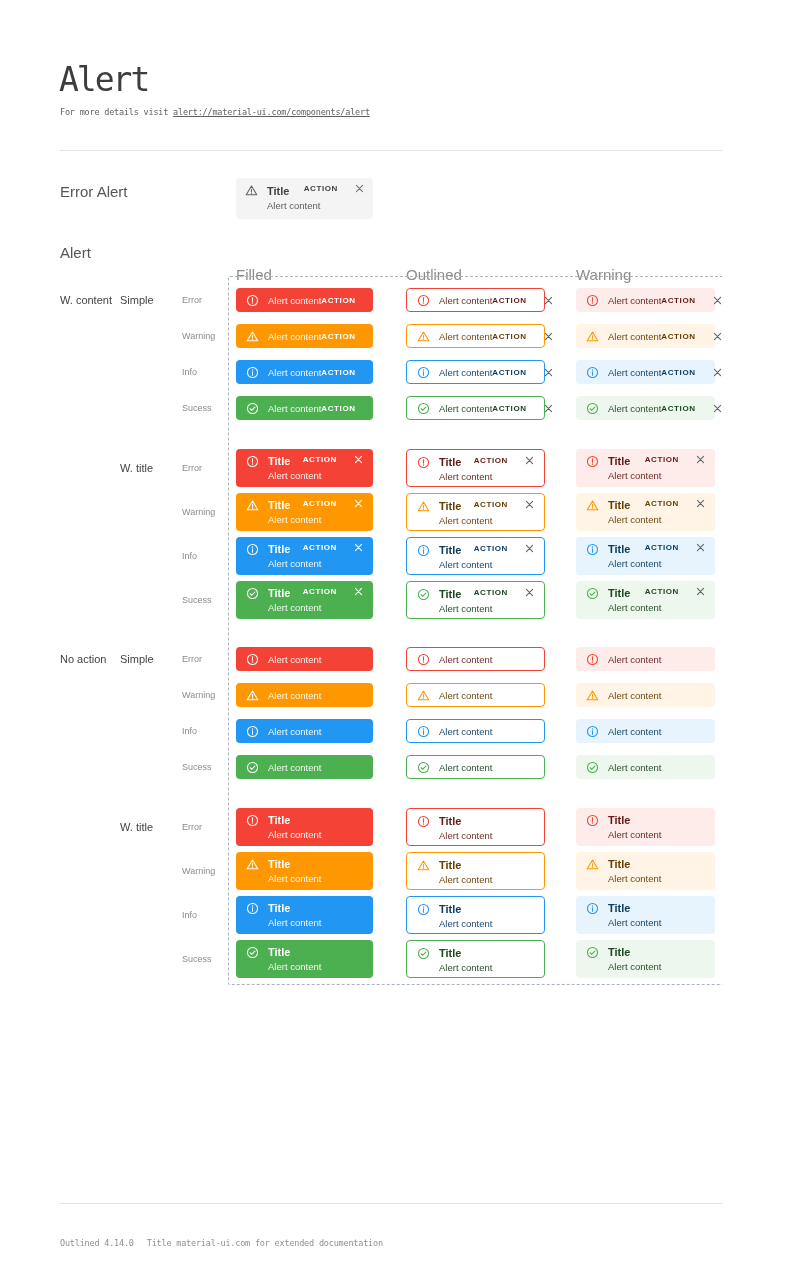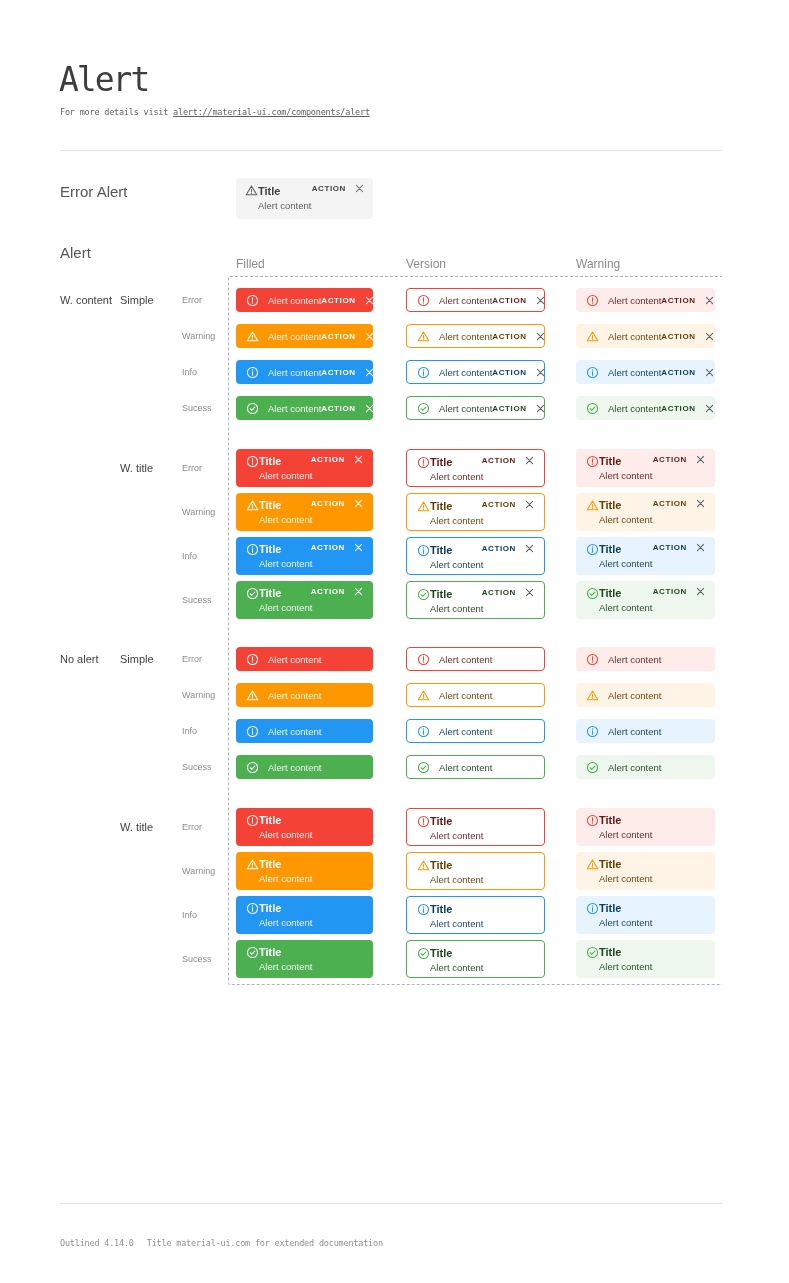--- a/index.html
+++ b/index.html
@@ -23,43 +23,43 @@
   .base-card{position:absolute;left:236px;top:178px;width:137px;height:41px;box-sizing:border-box;
              background:#f4f4f4;border-radius:4px;display:flex;align-items:flex-start;
              padding:6px 9px 0 9px;color:#424242;}
   .base-card .a-icon{color:#616161;}
   .base-card .a-content{color:#5e5e5e;}
   .base-card .a-close{color:#757575;}
 
   
   .matrix{position:absolute;left:60px;top:240px;width:669px;height:760px;}
   .matrix .sec-label{position:absolute;left:0;top:4px;}
-  .col-head{position:absolute;top:17px;font-size:12px;color:#8c8c8c;}
+  .col-head{position:absolute;top:26px;font-size:15px;color:#8c8c8c;}
   .col-head.c1{left:176px;} .col-head.c2{left:346px;} .col-head.c3{left:516px;}
   .grid-frame{position:absolute;left:168px;top:36px;width:501px;height:709px;box-sizing:border-box;
               border:1px dashed #a9b3c2;border-radius:2px;}
   .rows{position:absolute;left:0;top:48px;width:655px;}
   .row{display:grid;grid-template-columns:60px 62px 54px 137px 33px 139px 31px 139px;align-items:center;}
   .c-group{grid-column:1;font-size:11px;color:#424242;}
   .c-sub{grid-column:2;font-size:11px;color:#424242;}
   .c-sev{grid-column:3;font-size:9px;color:#8c8c8c;}
   .c-f{grid-column:4;} .c-o{grid-column:6;} .c-s{grid-column:8;}
 
   
   .alert{border-radius:4px;box-sizing:border-box;width:100%;}
   .alert.simple{display:flex;align-items:center;height:24px;padding:0 10px;}
   .alert.titled{display:flex;align-items:flex-start;height:38px;padding:5px 10px;}
   .a-icon{display:inline-flex;flex:none;}
   .titled .a-icon{margin-top:1px;}
   .a-text{font-size:9.5px;margin-left:9px;white-space:nowrap;}
-  .a-body{flex:1;min-width:0;}
+  .a-body{flex:1;margin-left:9px;min-width:0;}
   .a-line1{display:flex;align-items:flex-start;}
   .a-title{font-size:11px;font-weight:700;line-height:14px;}
   .titled .a-content{font-size:9.5px;line-height:12px;margin-top:2px;}
-  .a-trail{margin-left:auto;display:flex;align-items:center;gap:9px;flex:none;}
+  .a-trail{margin-left:auto;display:flex;align-items:center;gap:17px;flex:none;}
   .titled .a-trail{margin-top:1px;}
   .a-action{font-size:8px;font-weight:700;letter-spacing:.6px;cursor:pointer;white-space:nowrap;}
   .a-close{display:inline-flex;cursor:pointer;}
 
   .alert.filled{background:var(--main);color:#fff;}
   .alert.filled .a-icon,.alert.filled .a-action,.alert.filled .a-close{color:#fff;}
   .alert.filled .a-text,.alert.filled .a-content{color:rgba(255,255,255,.92);}
   .alert.outlined{background:#fff;border:1px solid var(--main);color:var(--dark);}
   .alert.outlined .a-icon{color:var(--main);}
   .alert.standard{background:var(--tint);color:var(--dark);}
@@ -106,21 +106,21 @@
           </span>
         </span>
       </div>
       <div class="a-content" style="font-size:9.5px;line-height:12px;margin-top:2px;">Alert content</div>
     </div>
   </div>
 
   <div class="matrix">
     <div class="sec-label">Alert</div>
     <div class="col-head c1">Filled</div>
-    <div class="col-head c2">Version</div>
+    <div class="col-head c2">Outlined</div>
     <div class="col-head c3">Warning</div>
     <div class="grid-frame"></div>
     <div class="rows" id="rows">
         <div class="row" style="height: 24px; margin-top: 0px;">
           <span class="c-group">W. content</span>
           <span class="c-sub">Simple</span>
           <span class="c-sev">Error</span>
           <div class="c-f">
             <div class="alert filled simple" style="--main: #f44336; --tint: #fdecea; --dark: #611a15;">
               <span class="a-icon">
@@ -672,21 +672,21 @@
                       </svg>
                     </span>
                   </span>
                 </div>
                 <div class="a-content">Alert content</div>
               </div>
             </div>
           </div>
         </div>
         <div class="row" style="height: 24px; margin-top: 28px;">
-          <span class="c-group">No alert</span>
+          <span class="c-group">No action</span>
           <span class="c-sub">Simple</span>
           <span class="c-sev">Error</span>
           <div class="c-f">
             <div class="alert filled simple" style="--main: #f44336; --tint: #fdecea; --dark: #611a15;">
               <span class="a-icon">
                 <svg width="13" height="13" viewBox="0 0 16 16" fill="none">
                   <circle cx="8" cy="8" r="6.2" stroke="currentColor" stroke-width="1.3"></circle>
                   <path d="M8 4.6 V9" stroke="currentColor" stroke-width="1.3" stroke-linecap="round"></path>
                   <circle cx="8" cy="11.1" r="0.85" fill="currentColor"></circle>
                 </svg>

